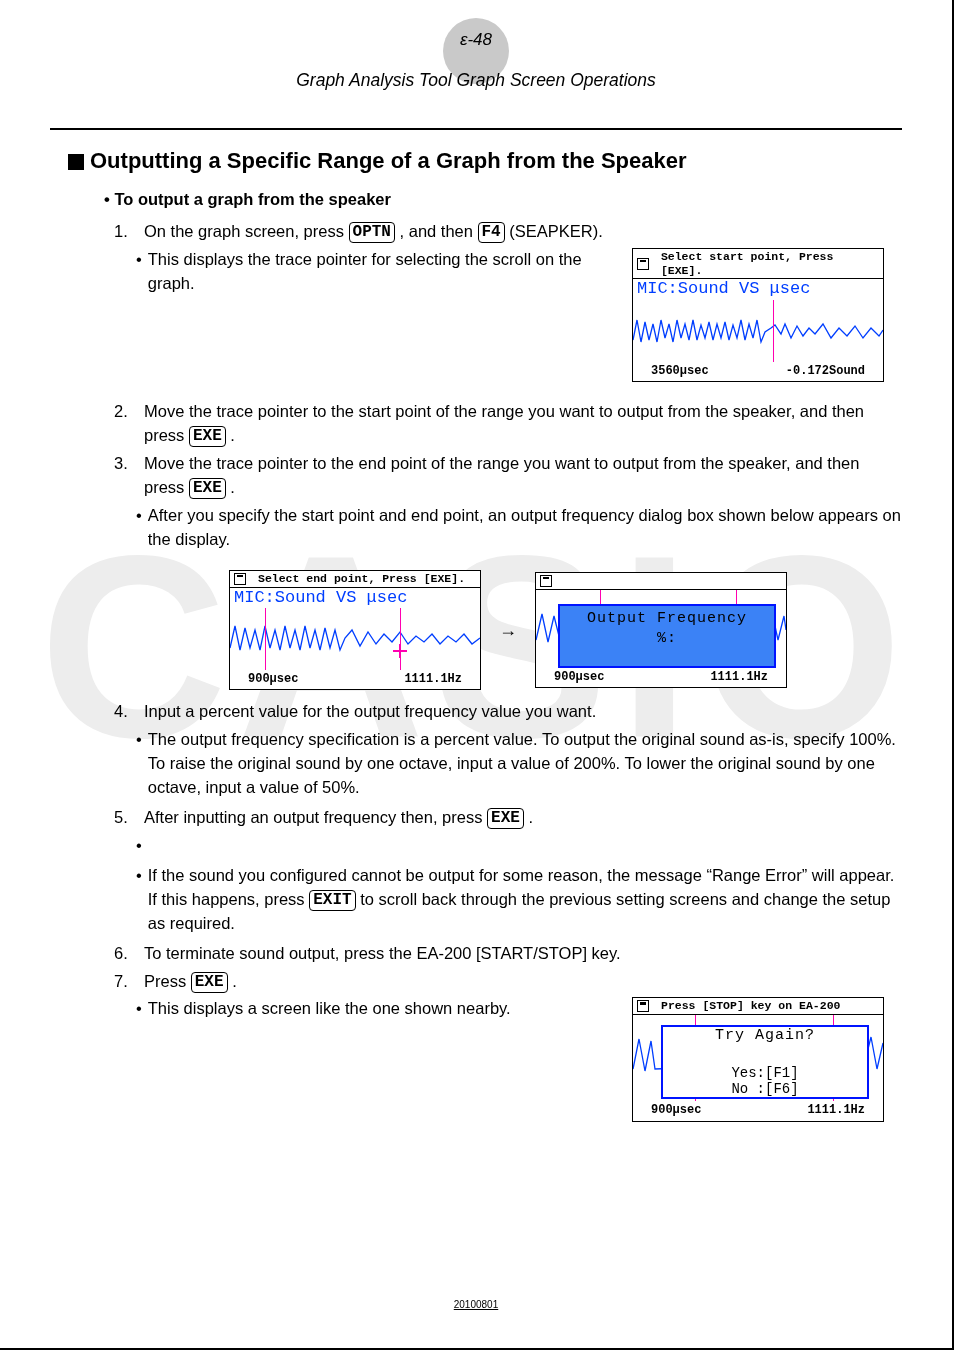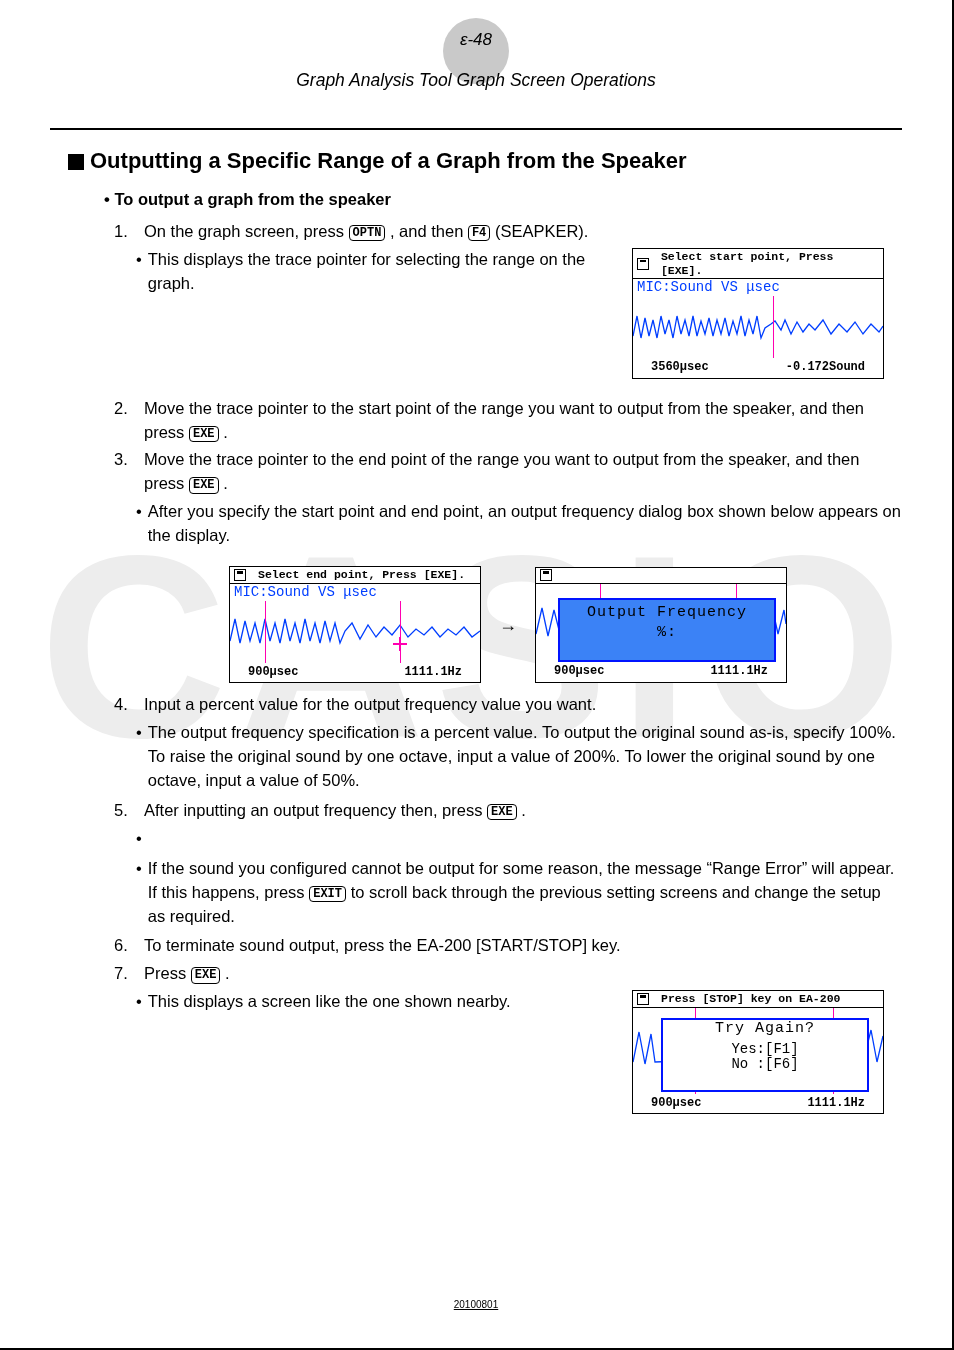--- a/index.html
+++ b/index.html
@@ -78,21 +78,21 @@
   .step-row { display: flex; align-items: flex-start; gap: 8px; margin-bottom: 4px; }
   .step-num { flex: 0 0 22px; text-align: left; }
   .step-body { flex: 1 1 auto; }
   .sub-bullet { display: flex; gap: 6px; margin-left: 22px; margin-bottom: 6px; }
   .bullet-dot { flex: 0 0 auto; }
   .key {
     display: inline-block;
     border: 1px solid #000;
     border-radius: 4px;
     padding: 0 3px;
-    font-size: 12px;
+    font-size: 16px;
     font-family: "Courier New", monospace;
     line-height: 1.2;
     vertical-align: 1px;
     font-weight: bold;
     background: #fff;
     text-align: right;
   }
   
   .calc-screen {
     width: 250px;
@@ -113,21 +113,21 @@
     font-size: 11.5px;
     gap: 12px;
   }
   .calc-header .icon {
     width: 10px; height: 10px; border: 1px solid #000; display:inline-block;
     position: relative;
   }
   .calc-header .icon::before {
     content:""; position:absolute; left:2px; right:2px; top:1px; height:2.5px; background:#000;
   }
-  .calc-label { color: #003eff; font-size: 14px; padding: 0 4px; }
+  .calc-label { color: #003eff; font-size: 17px; padding: 0 4px; }
   .calc-plot {
     height: 62px;
     position: relative;
     overflow: hidden;
   }
   .calc-plot svg { width: 100%; height: 100%; display:block; }
   .calc-status {
     display: flex;
     justify-content: space-between;
     padding: 2px 18px 0 18px;
@@ -149,21 +149,21 @@
     position:absolute; border:2.5px solid #0014ff; background:#3b82f6;
     font-family:"Courier New", monospace; text-align:center;
     left:22px; right:10px; top:14px; padding:4px 0 18px 0;
   }
   .dialog-box .dlg-title { font-size:15px; letter-spacing:1px; }
   .dialog-box .dlg-row   { font-size:15px; letter-spacing:1px; margin-top:2px; }
   .try-dialog {
     position:absolute; border:2.5px solid #0014ff; background:#fff;
     font-family:"Courier New", monospace; text-align:center;
     left:28px; right:14px; top:10px; bottom:2px; display:flex; flex-direction:column;
-    justify-content:flex-start; gap:4px; font-size:15px;
+    justify-content:space-between; gap:4px; font-size:15px;
   }
   .try-dialog .yn { font-size:14px; line-height:1.1; white-space:pre; }
 
   
   .watermark {
     position:absolute; left:50%; top:48%; transform:translate(-50%,-50%);
     font-size:260px; font-weight:bold; color:#ededed; letter-spacing:10px;
     z-index:-1; font-family: Arial, sans-serif; pointer-events:none;
   }
   .footer-num {
@@ -221,21 +221,21 @@
         <span class="key">OPTN</span>
         <span>, and then </span>
         <span class="key">F4</span>
         <span>(SEAPKER).</span>
       </div>
     </div>
     <div class="step1-image-wrap">
       <div class="left">
         <div class="sub-bullet">
           <span class="bullet-dot">•</span>
-          <span>This displays the trace pointer for selecting the range on the graph.</span>
+          <span>This displays the trace pointer for selecting the scroll on the graph.</span>
         </div>
       </div>
       <div class="right">
         <div class="calc-screen">
           <div class="calc-header">
             <span class="icon"></span>
             <span>Select start point, Press [EXE].</span>
           </div>
           <div class="calc-label">MIC:Sound VS μsec</div>
           <div class="calc-plot">

